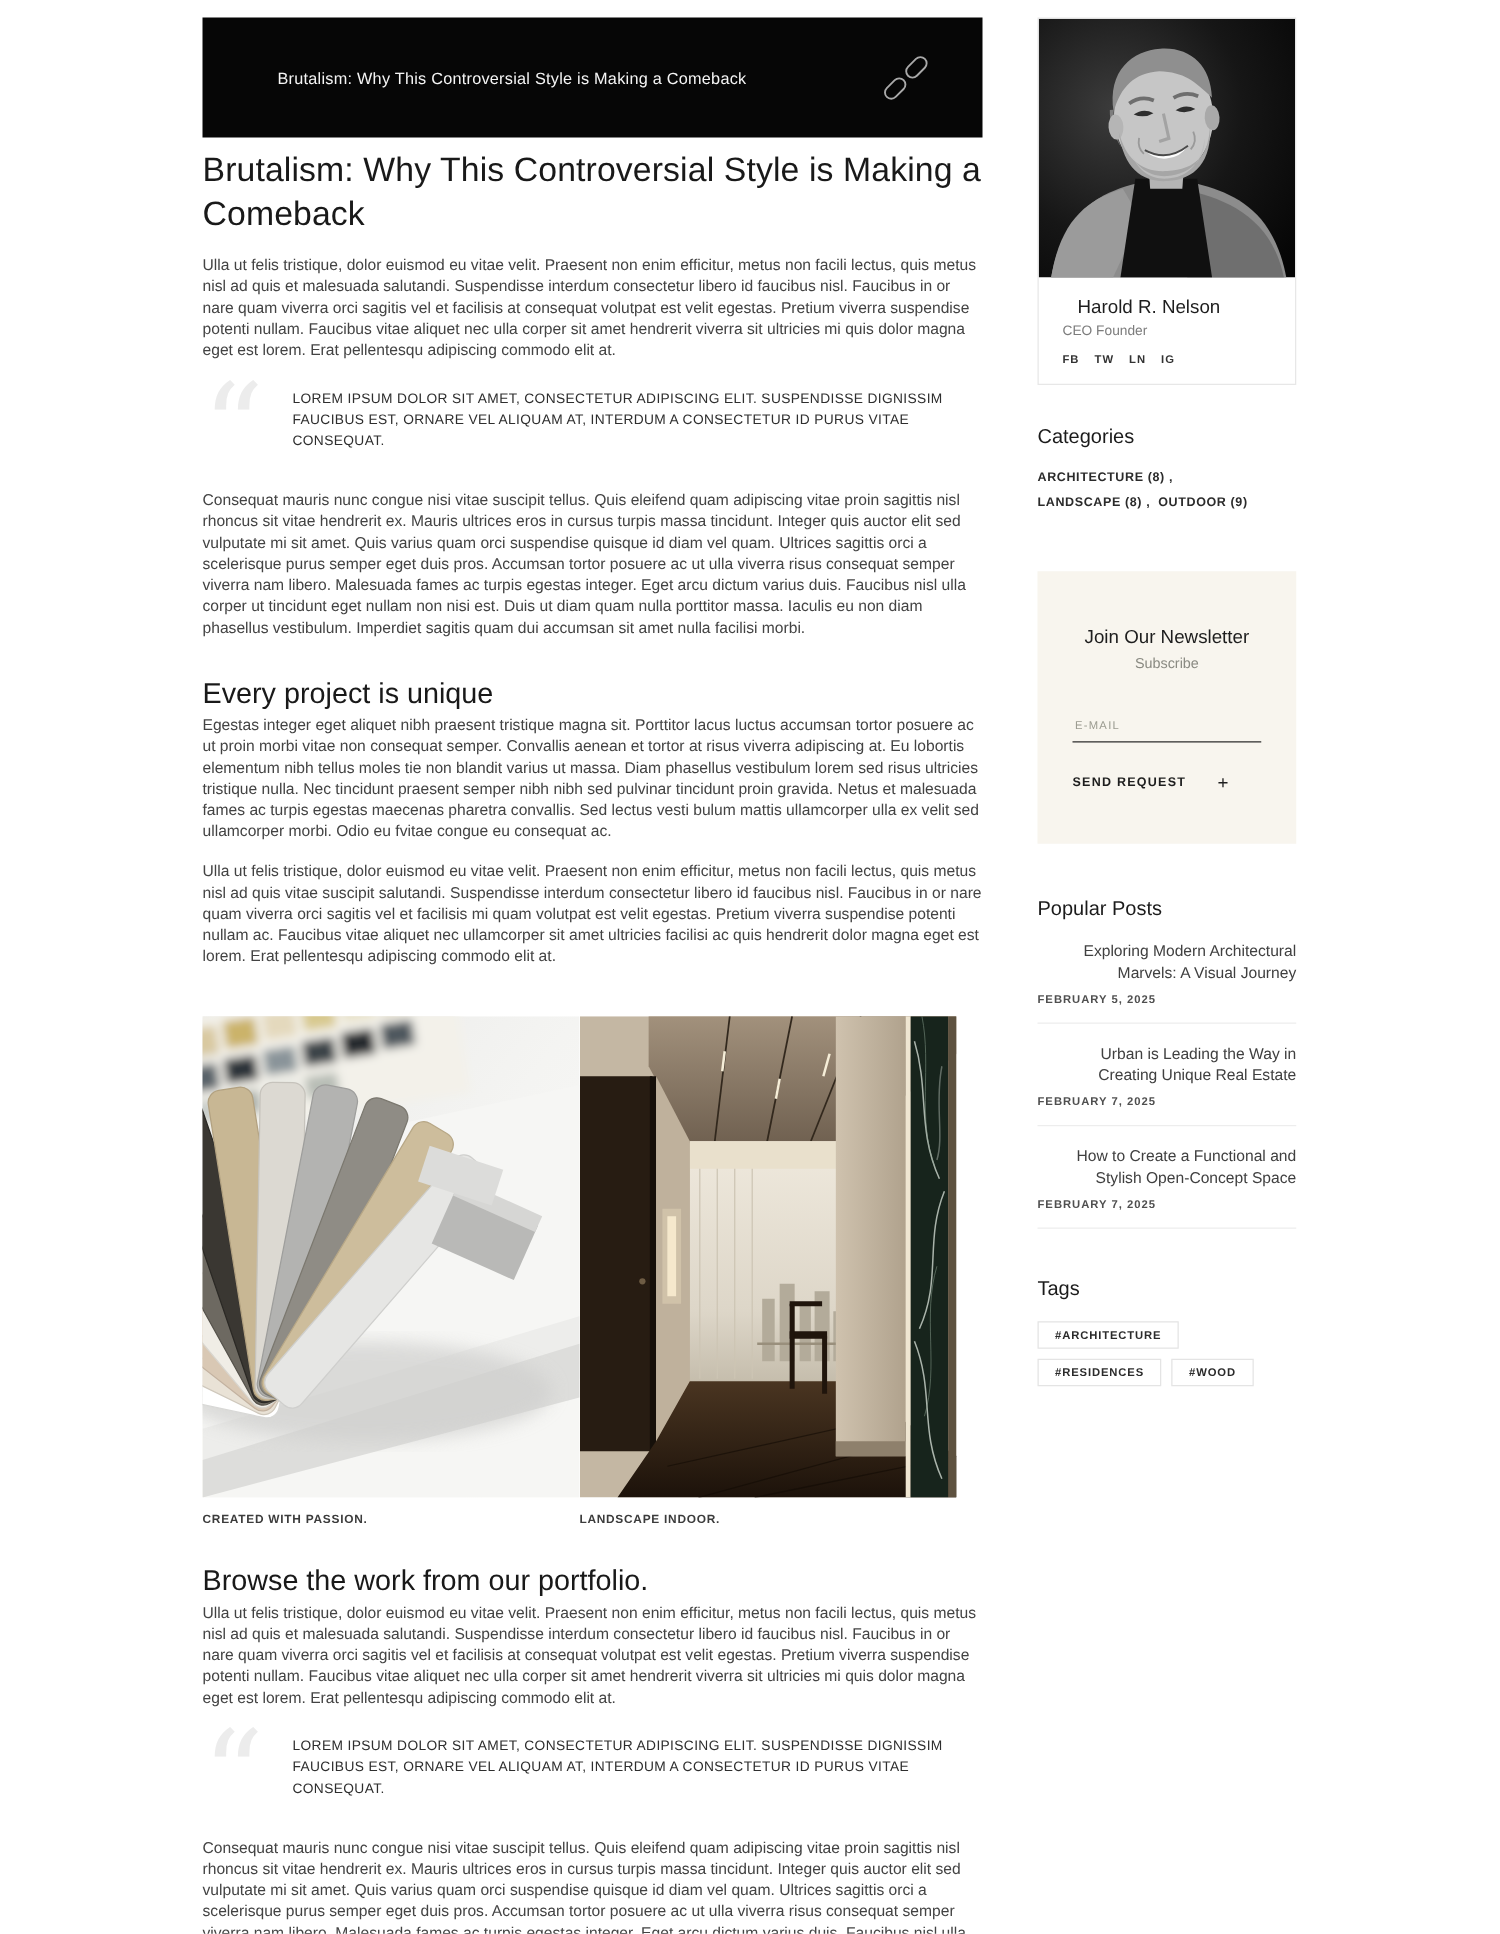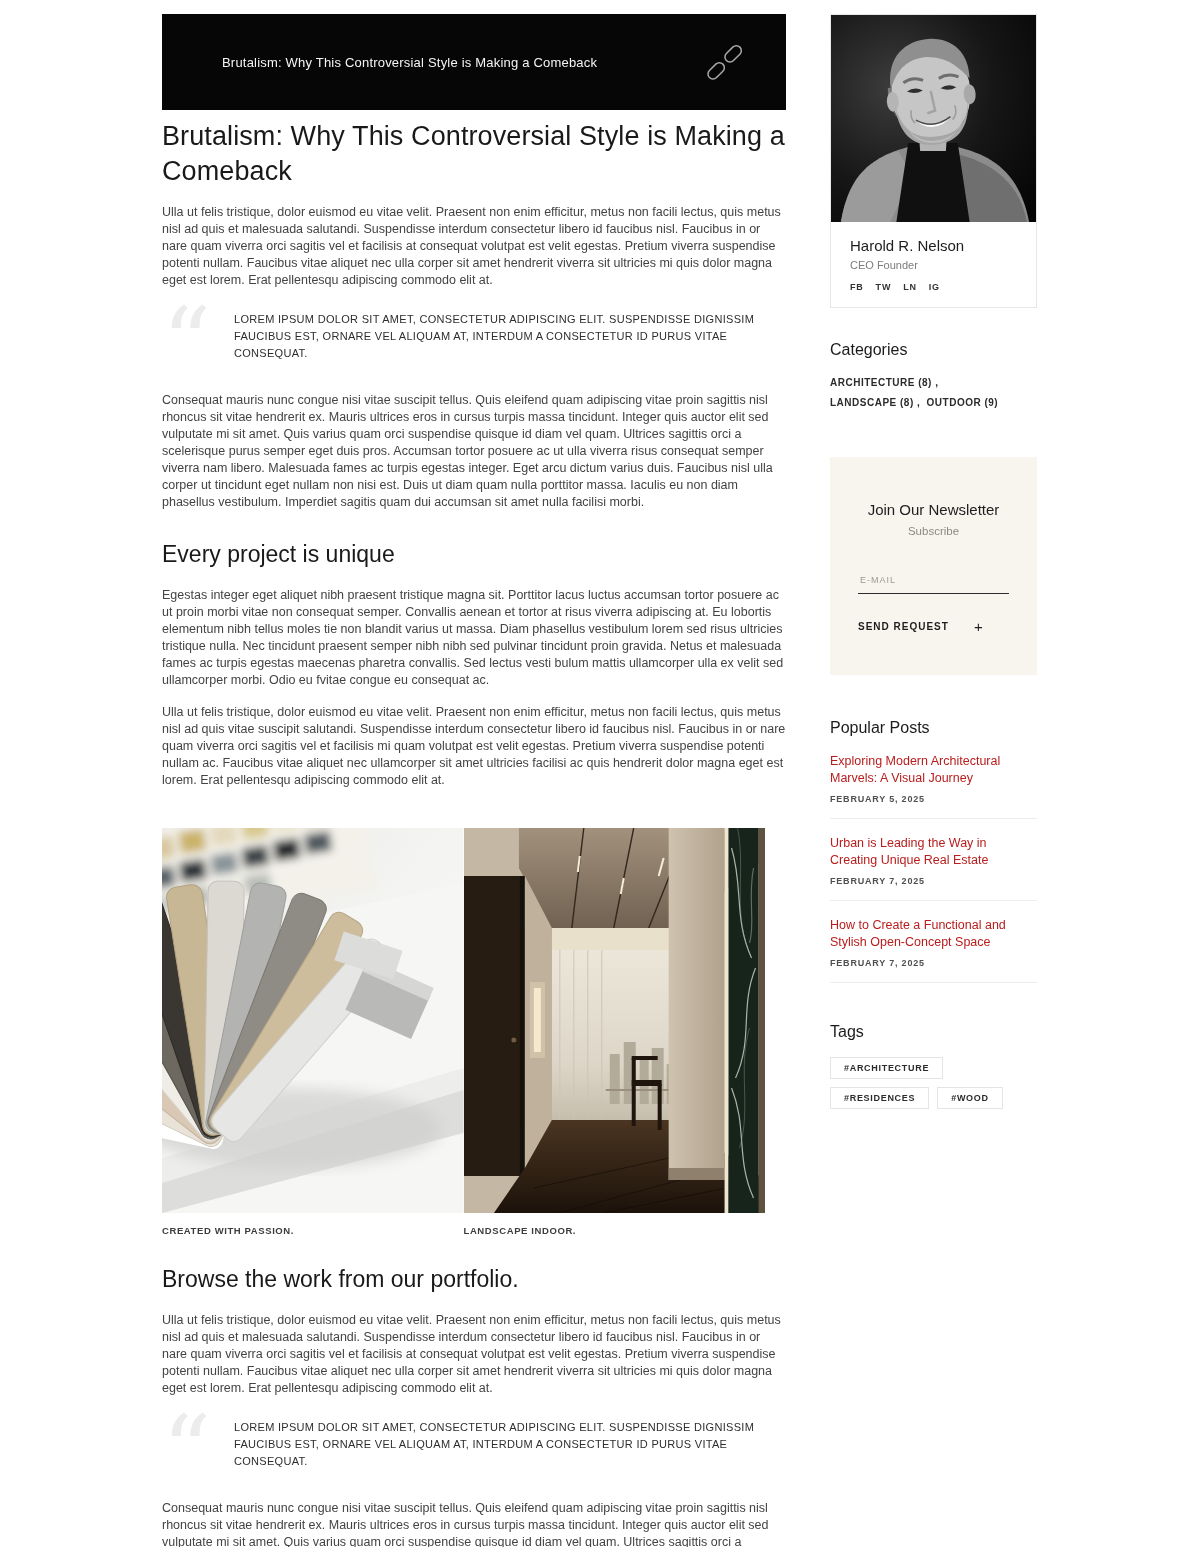--- a/index.html
+++ b/index.html
@@ -32,36 +32,36 @@
 
   
   .quote { display:flex; margin:18px 0 14px 0; }
   .quote-mark {
     flex:0 0 72px; font-family:"DejaVu Serif", serif; font-size:96px; color:#ececec;
     line-height:70px; letter-spacing:-4px; user-select:none;
   }
   .quote-text { font-size:11px; line-height:17px; letter-spacing:.3px; color:#2e2e2e; text-transform:uppercase; padding-top:4px; }
 
   h2.section-title { margin-top:30px; font-size:23px; font-weight:500; color:#191919; }
-  .section-title + .para { margin-top:19px; }
+  .section-title + .para { margin-top:4px; }
 
   
   .figures { display:flex; margin-top:39px; }
   .figure { width:calc(50% - 10.5px); }
   .figure-img { width:100%; height:385px; display:block; }
   .figure-caption { margin-top:12px; font-size:9.5px; letter-spacing:.6px; color:#3c3c3c; text-transform:uppercase; font-weight:600; }
   .pill-row { display:flex; gap:8px; flex-wrap:wrap; }
   .tag-pill { border:1px solid #e4e4e4; background:#fff; padding:5px 13px; font-size:9px;
     letter-spacing:.7px; color:#2b2b2b; font-weight:600; cursor:pointer; }
 
   
   .author-card { border:1px solid #e7e7e7; }
   .author-photo { width:100%; height:207px; display:block; }
   .author-info { padding:15px 19px 15px 19px; }
-  .author-name { font-size:15px; color:#1d1d1d; font-weight:500; }
+  .author-name { font-size:15px; color:#1d1d1d; font-weight:500;margin-left:12px; }
   .author-role { margin-top:5px; font-size:11px; color:#7c7c7c; }
   .author-socials { margin-top:11px; display:flex; gap:12px; }
   .social-link { font-size:9px; font-weight:700; letter-spacing:.8px; color:#333; cursor:pointer; }
 
   .sb-section-title { font-size:16px; font-weight:500; color:#1b1b1b; }
   .sb-categories { margin-top:33px; }
   .cat-list { margin-top:14px; font-size:10px; font-weight:700; letter-spacing:.5px; color:#2b2b2b; line-height:20px; }
   .cat-item { cursor:pointer; display:inline-block; margin-right:3px; }
 
   .newsletter { margin-top:44px; background:#f8f5ee; padding:44px 28px 40px 28px; }
@@ -72,21 +72,21 @@
     font-family:"Liberation Sans", sans-serif; }
   .nl-input::placeholder { color:#9b9b90; }
   .nl-button { margin-top:24px; border:none; background:transparent; display:flex; align-items:center; gap:25px;
     font-size:10px; font-weight:700; letter-spacing:1px; color:#1e1e1e; cursor:pointer;
     font-family:"Liberation Sans", sans-serif; padding:0; }
   .nl-plus { font-size:15px; font-weight:400; }
 
   .sb-popular { margin-top:44px; }
   .pp-item { padding:16px 0 14px 0; border-bottom:1px solid #ededed; cursor:pointer; }
   .pp-item:first-of-type { padding-top:13px; }
-  .pp-title { font-size:12.5px; line-height:17px; color:#b91c1c; }
+  .pp-title { font-size:12.5px; line-height:17px; color:#404040;text-align:right; }
   .pp-date { margin-top:7px; font-size:9px; letter-spacing:.8px; color:#4f4f4f; font-weight:600; }
 
   .sb-tags { margin-top:40px; }
   .sb-tags .pill-row { margin-top:16px; }
 </style>
 </head>
 <body>
 
 <div class="layout">
 

